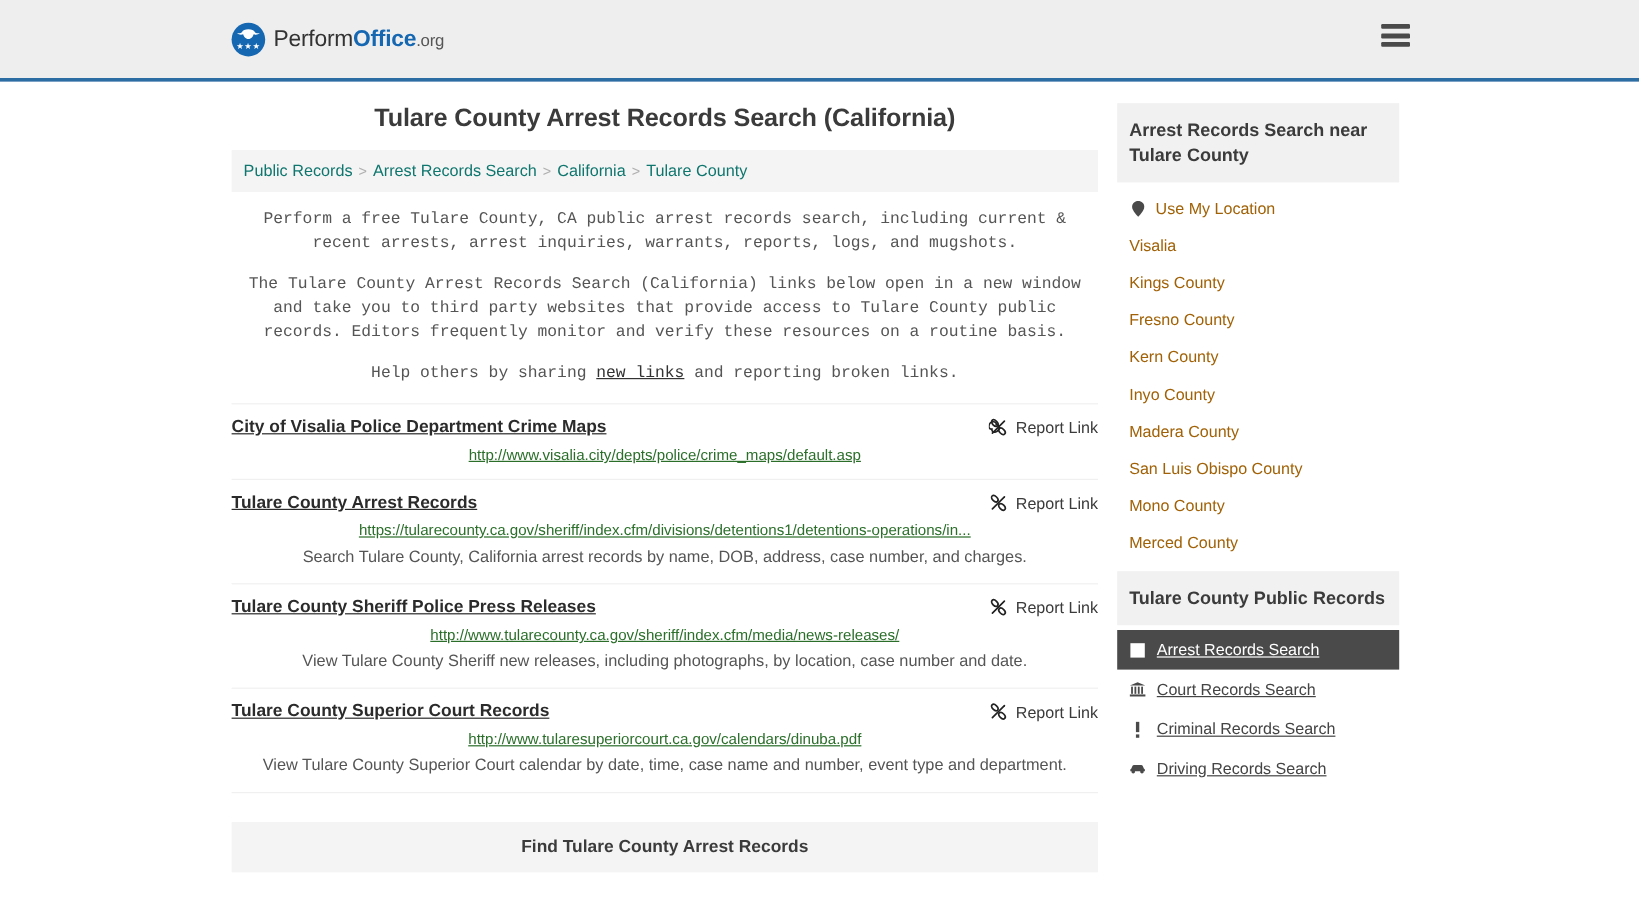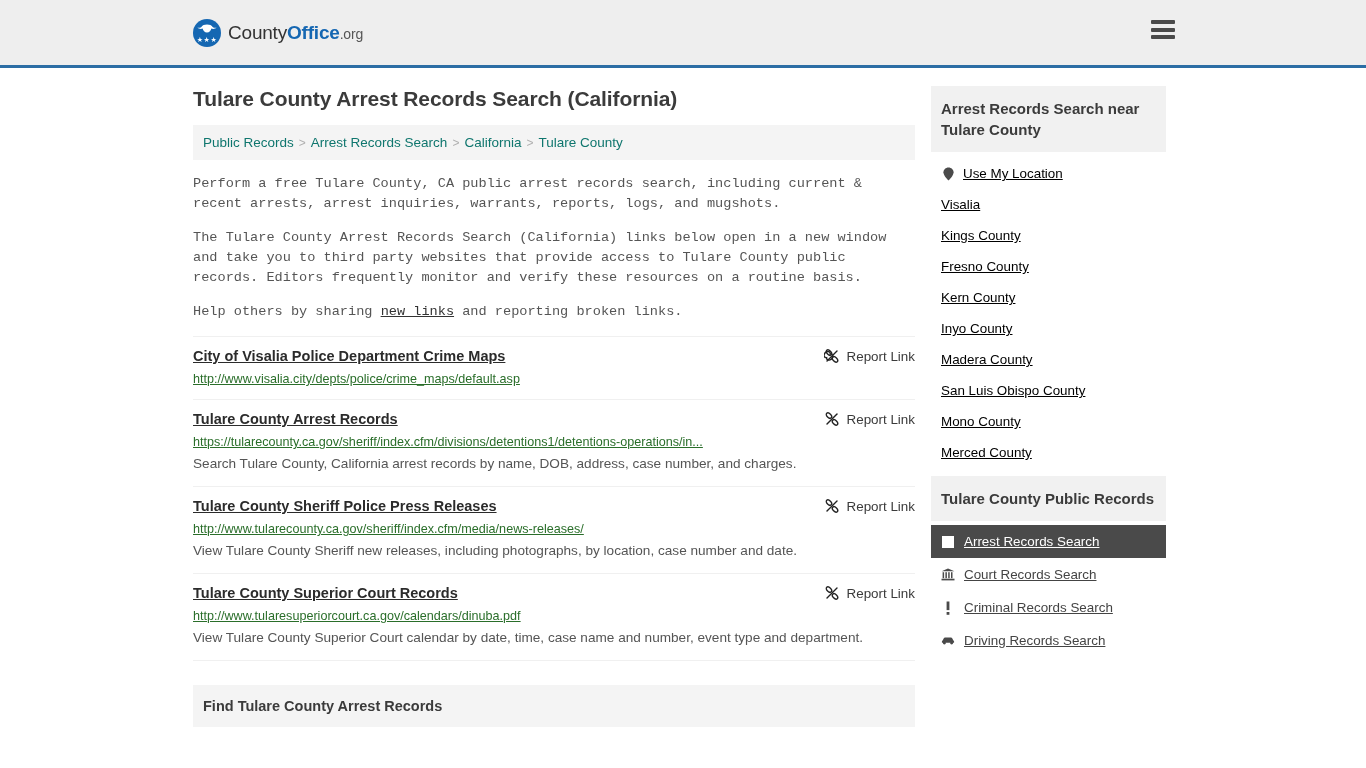--- a/index.html
+++ b/index.html
@@ -116,21 +116,21 @@
   .page {
     width: 1366px;
     padding: 0 193px;
     position: relative;
   }
   .page-inner {
     display: flex;
     gap: 16px;
     padding-top: 18px;
   }
-  .col-main { width: 722px; flex: 0 0 722px; }
+  .col-main { width: 722px; flex: 0 0 722px; text-align: center; }
   .col-side { width: 235px; flex: 0 0 235px; }
 
   h1.page-title {
     font-size: 21px;
     font-weight: bold;
     color: #3b3b3b;
     margin: 0 0 14px 0;
     line-height: 1.2;
     letter-spacing: -0.1px;
   }
@@ -237,22 +237,21 @@
   .side-list { padding: 6px 0 0 0; }
   .side-list-item {
     display: flex;
     align-items: center;
     gap: 8px;
     padding: 8px 10px;
     font-size: 13.4px;
   }
   .side-list-item a,
   .side-list-item .side-label {
-    color: #000000;
-    text-decoration: underline;
+    color: #a16207;
     cursor: pointer;
     text-align: center;
   }
   .side-icon {
     width: 14px;
     flex: 0 0 14px;
     display: flex;
     align-items: center;
     justify-content: center;
     color: #4a4a4a;
@@ -287,21 +286,21 @@
 <div class="site-header">
 
   <a class="brand" href="#">
     <span class="brand-mark">
       <svg class="eagle" viewBox="0 0 20 9">
         <path d="M10 8.6 C7.5 8.6 6.2 6.4 5.6 4.6 C4.4 5.2 2.2 5.4 0.4 3.6 C2.6 4.2 4.2 3.4 4.8 2.4 C5.4 1.2 7.2 0.4 10 0.4 C12.8 0.4 14.6 1.2 15.2 2.4 C15.8 3.4 17.4 4.2 19.6 3.6 C17.8 5.4 15.6 5.2 14.4 4.6 C13.8 6.4 12.5 8.6 10 8.6 Z" fill="#ffffff"></path>
       </svg>
       <span class="stars">★★★</span>
     </span>
     <span class="brand-text">
-      <span class="b-county">County</span><span class="b-office">Office</span><span class="b-org">.org</span>
+      <span class="b-county">Perform</span><span class="b-office">Office</span><span class="b-org">.org</span>
     </span>
   </a>
 
 
   <div class="hamburger">
     <span></span>
     <span></span>
     <span></span>
   </div>
 </div>

